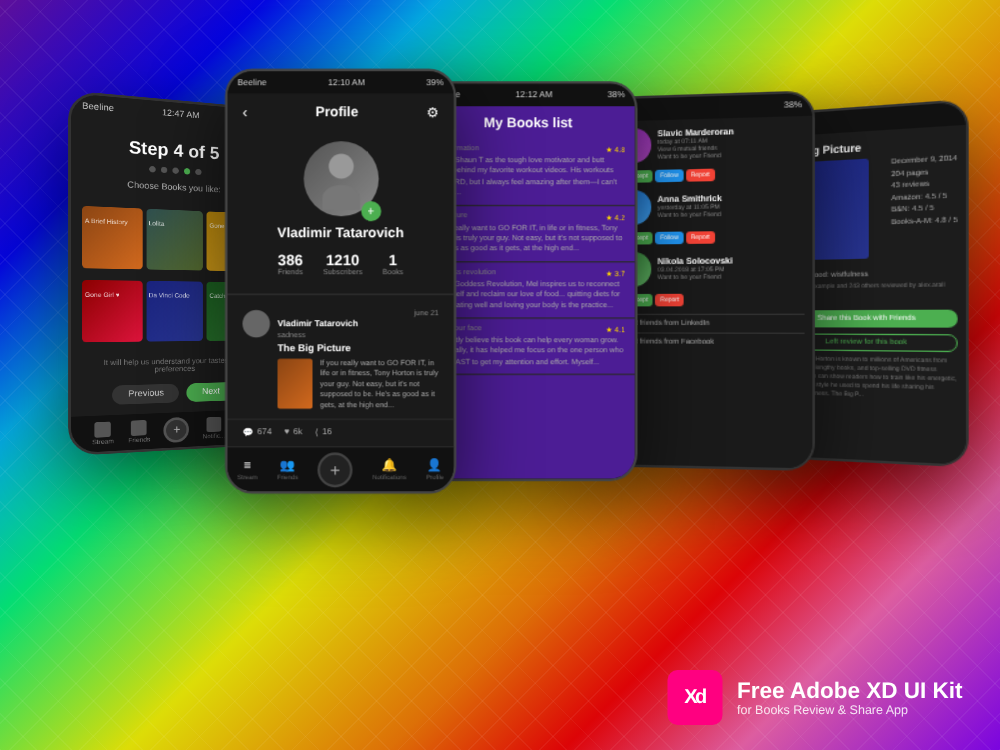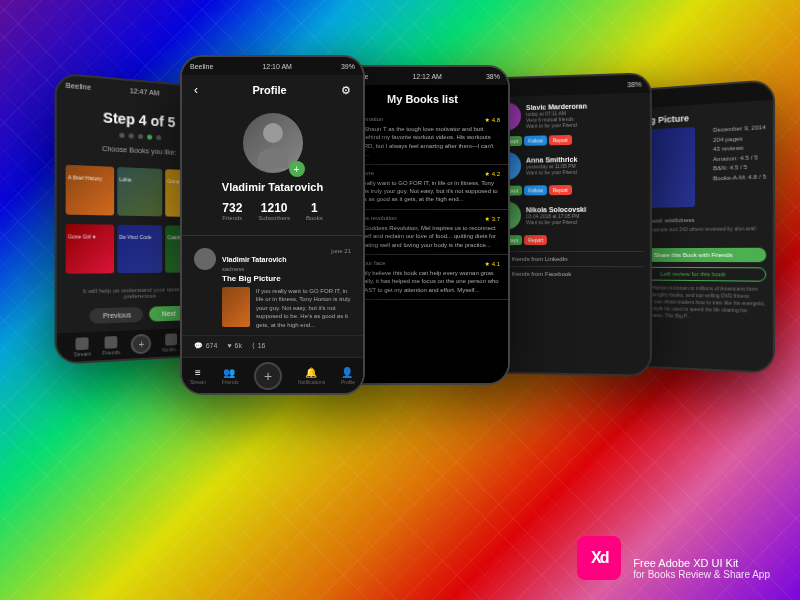--- a/index.html
+++ b/index.html
@@ -462,21 +462,21 @@
       border: 2px solid #444;
       display: flex;
       align-items: center;
       justify-content: center;
       font-size: 14px;
       color: #aaa;
     }
 
     
     .phone-3-content {
-      background: #000000;
+      background: #4c1d95;
       height: calc(100% - 18px);
       display: flex;
       flex-direction: column;
     }
     .books-header {
       padding: 8px 10px 6px;
       text-align: center;
     }
     .books-title {
       font-size: 11px;
@@ -615,21 +615,21 @@
       margin-top: 4px;
       cursor: pointer;
     }
 
     
     .branding {
       position: absolute;
       bottom: 20px;
       right: 30px;
       display: flex;
-      align-items: flex-end;
+      align-items: center;
       gap: 12px;
       padding-left: 42px;
     }
     .xd-logo {
       width: 44px;
       height: 44px;
       border-radius: 8px;
       background: #ff0080;
       display: flex;
       flex-direction: column;
@@ -640,22 +640,22 @@
       font-size: 16px;
       font-weight: 900;
       color: white;
       letter-spacing: -2px;
       line-height: 1;
     }
     .branding-text {
       color: white;
     }
     .branding-main {
-      font-size: 11px;
-      font-weight: 400;
+      font-size: 18px;
+      font-weight: 700;
       color: white;
     }
     .branding-sub {
       font-size: 10px;
       color: rgba(255,255,255,0.85);
     }
 
     
     .stars { color: #FFD700; font-size: 6px; }
   </style>
@@ -747,21 +747,21 @@
         <span class="profile-gear">⚙</span>
       </div>
       <div class="profile-avatar-section">
         <div class="avatar-wrapper">
           <div class="avatar-circle"></div>
           <div class="avatar-plus">+</div>
         </div>
         <div class="profile-name">Vladimir Tatarovich</div>
         <div class="profile-stats">
           <div class="stat-item">
-            <span class="stat-num">732</span>
+            <span class="stat-num">386</span>
             <span class="stat-label">Friends</span>
           </div>
           <div class="stat-item">
             <span class="stat-num">1210</span>
             <span class="stat-label">Subscribers</span>
           </div>
           <div class="stat-item">
             <span class="stat-num">1</span>
             <span class="stat-label">Books</span>
           </div>

